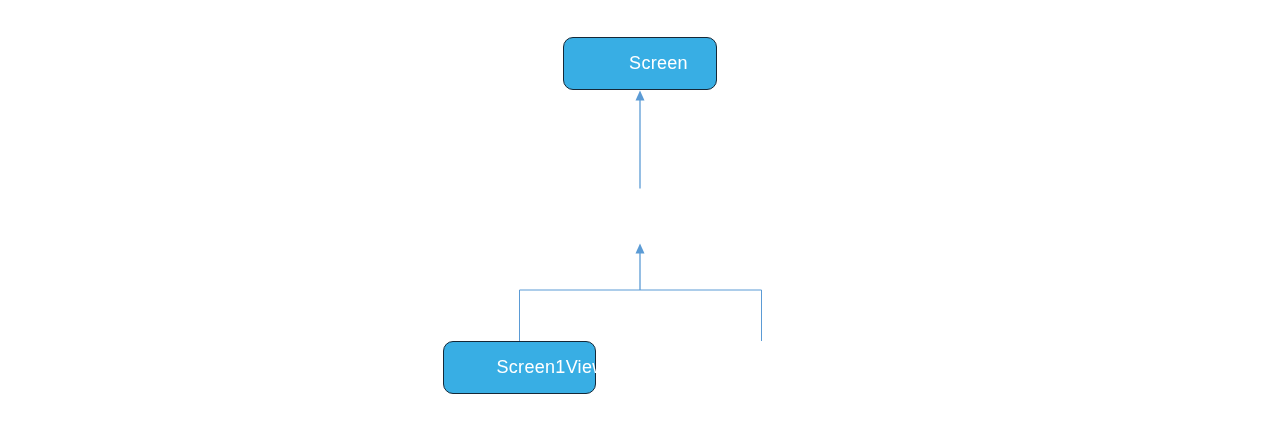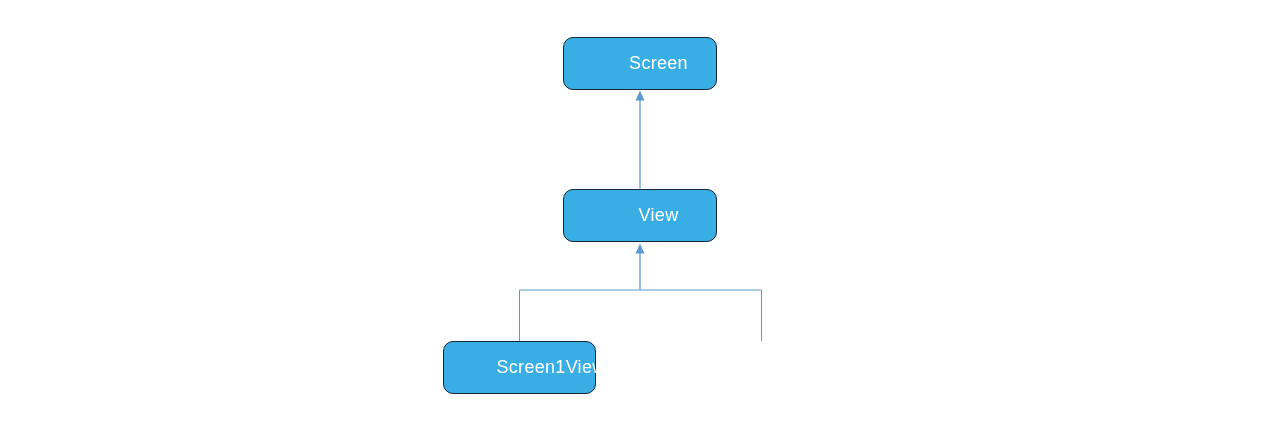--- a/index.html
+++ b/index.html
@@ -58,22 +58,19 @@
     <line x1="640" y1="290" x2="640" y2="252" stroke-width="1.3" stroke="#5b9bd5"></line>
     <polygon points="635.5,253.5 644.5,253.5 640,243.5" fill="#5b9bd5"></polygon>
 
     <polyline points="519.5,341 519.5,290 761.5,290 761.5,341" fill="none" stroke-width="1" stroke="#5b9bd5"></polyline>
   </svg>
 
   <div class="node node-screen" style="background-color: rgb(56, 174, 228); border-color: rgb(21, 40, 55);">
     <span class="label" style="color: rgb(255, 255, 255);">Screen</span>
   </div>
 
-  <div class="node node-view" style="background-color: rgb(56, 174, 228); border-color: rgb(21, 40, 55);">
-    <span class="label" style="color: rgb(255, 255, 255);">View</span>
-  </div>
 
   <div class="node node-screen1view" style="background-color: rgb(56, 174, 228); border-color: rgb(21, 40, 55);">
     <span class="label" style="color: rgb(255, 255, 255); margin-left: 26px;">Screen1View</span>
   </div>
 
 
 </div>
 
 </body></html>

